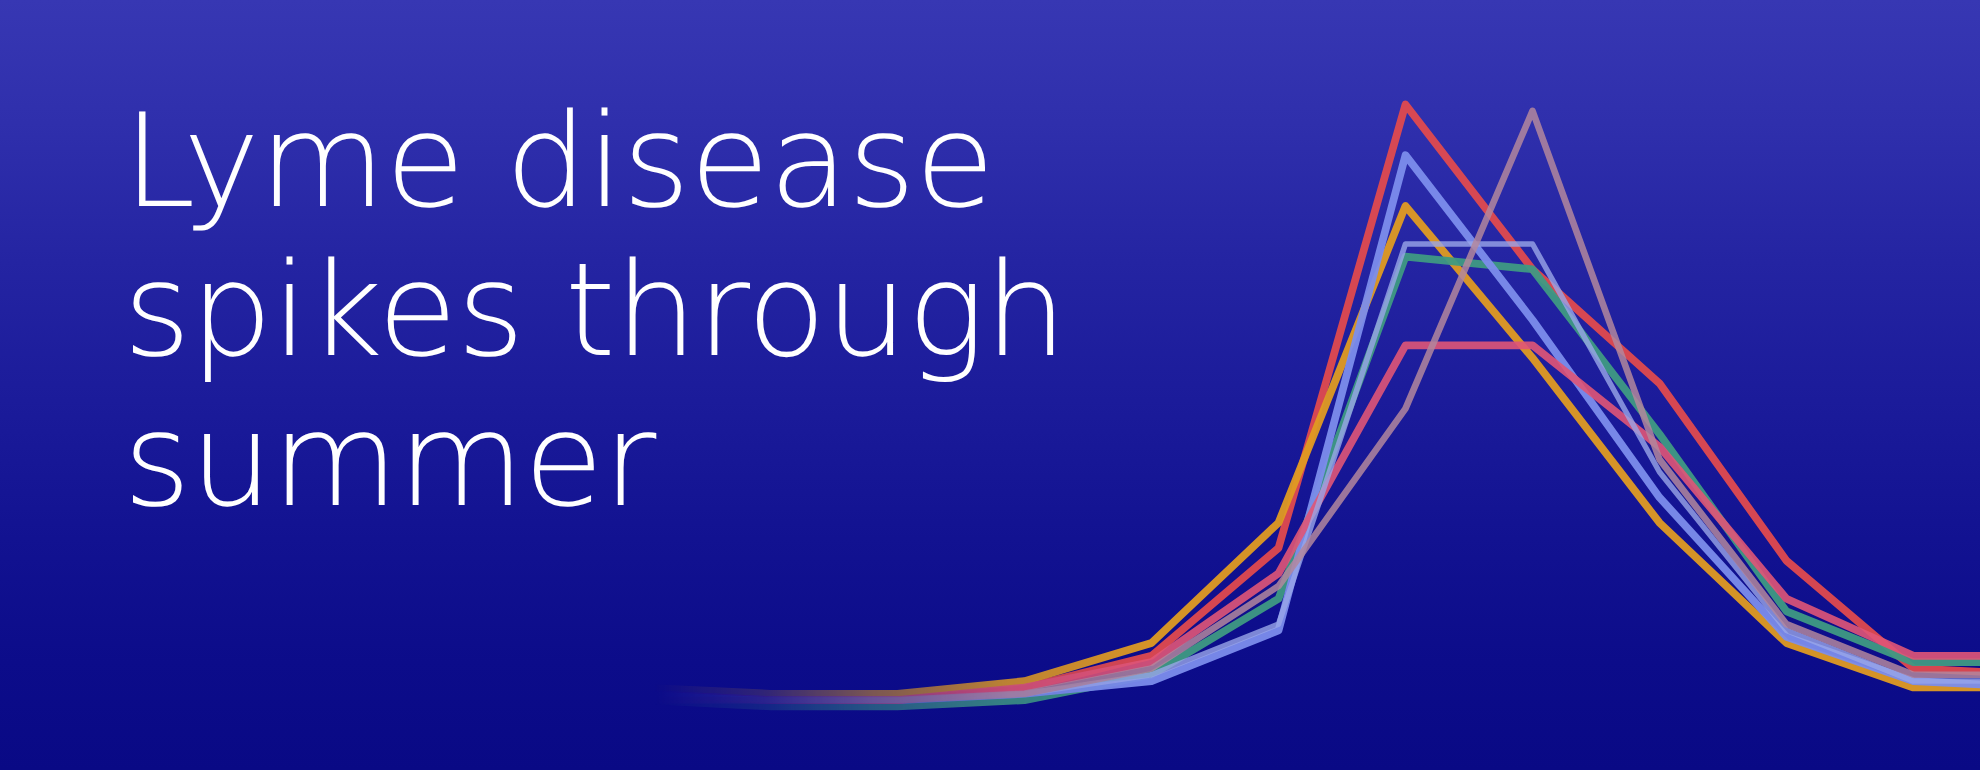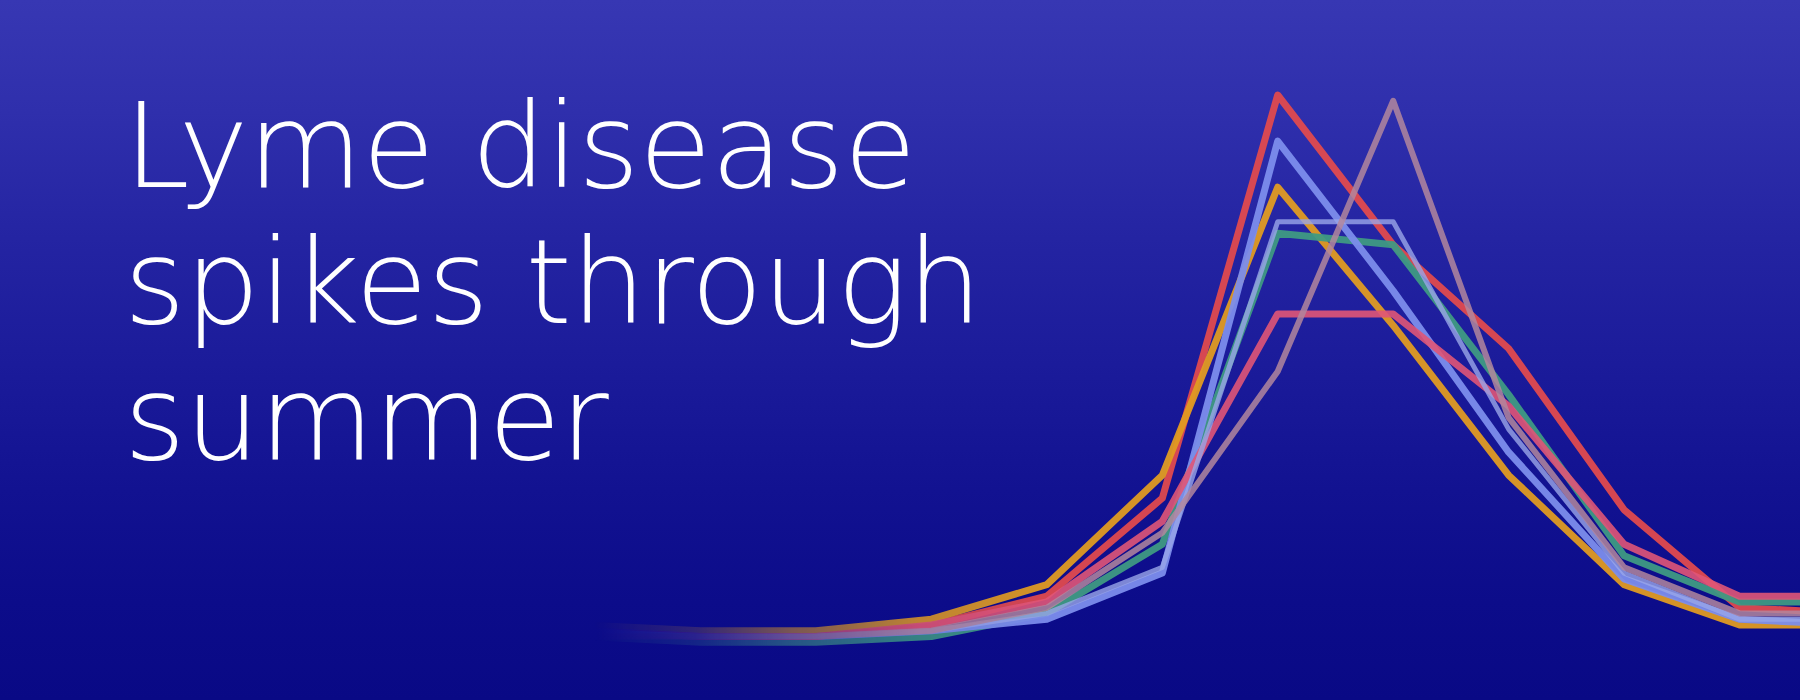--- a/index.html
+++ b/index.html
@@ -33,21 +33,20 @@
     left: 112px;
     top: 78px;
     width: 900px;
     color: #ffffff;
     font-size: 118px;
     font-weight: 300;
     line-height: 136px;
     letter-spacing: -0.5px;
     font-stretch: condensed;
     white-space: pre-line;
-    margin-left: 12px;
     -webkit-font-smoothing: antialiased;
   }
 </style>
 </head>
 <body>
 
 <div id="banner">
 
   <svg id="chart-layer" viewBox="0 0 1800 700" preserveAspectRatio="none" xmlns="http://www.w3.org/2000/svg">
     <defs>

